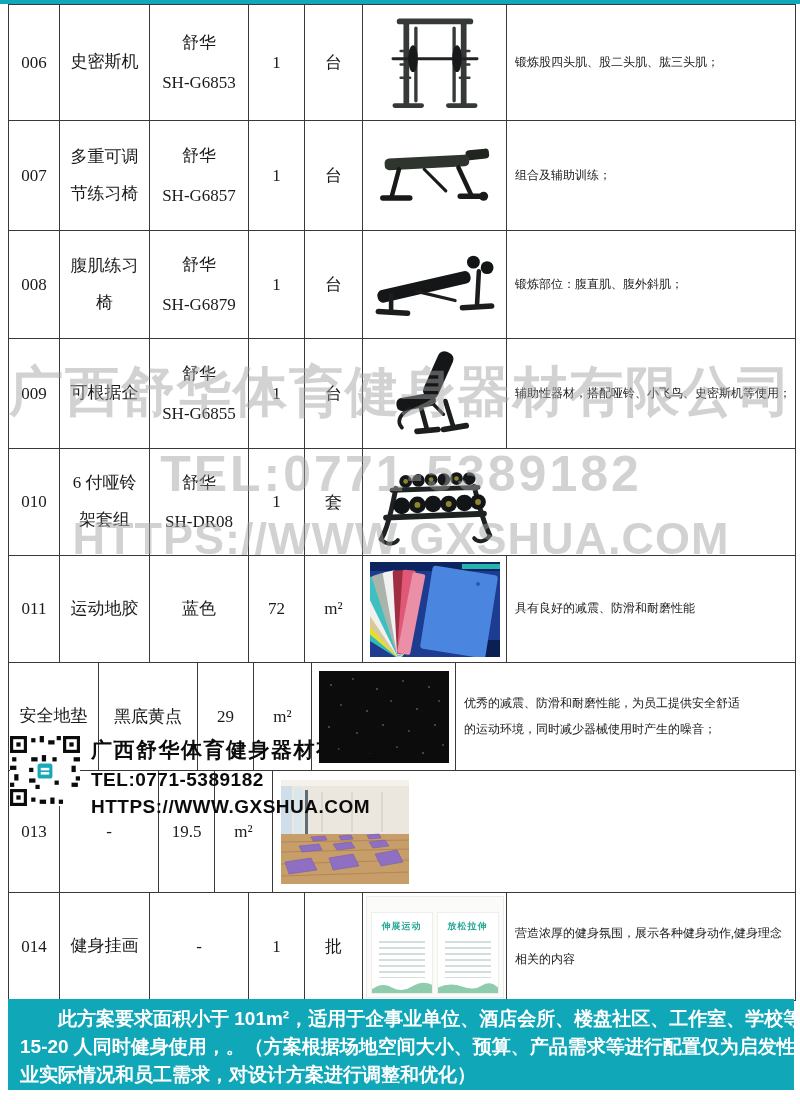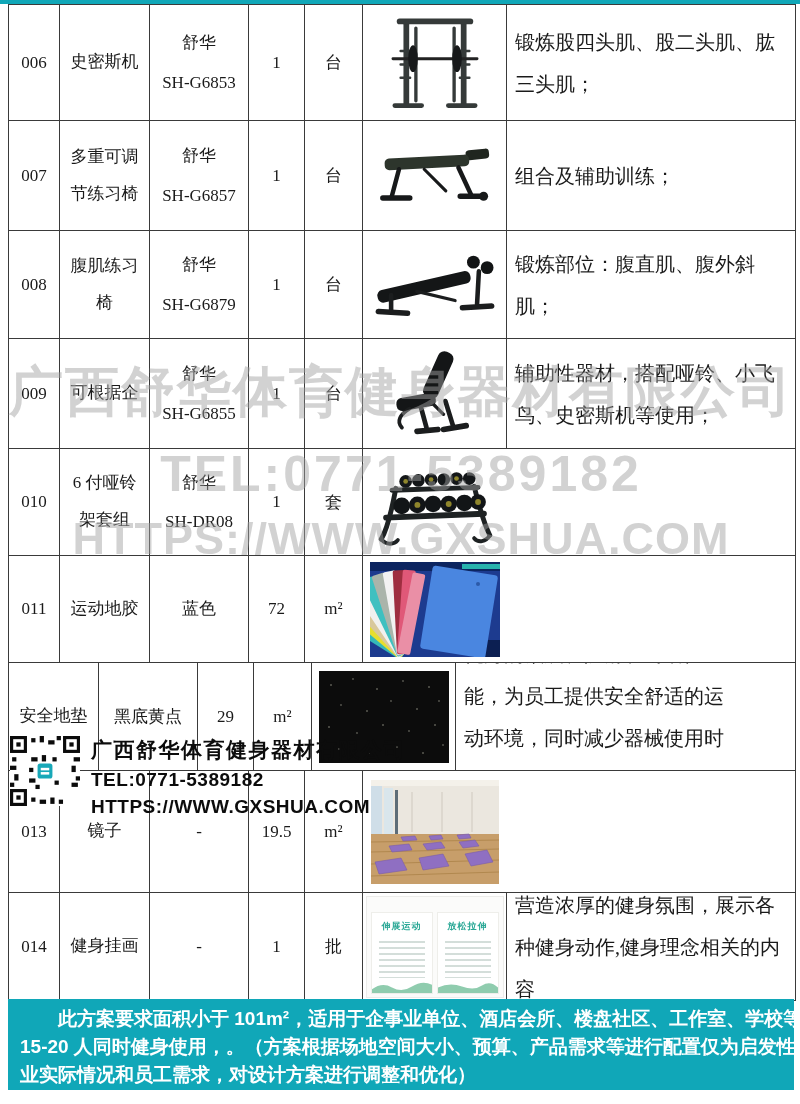--- a/index.html
+++ b/index.html
@@ -13,21 +13,21 @@
   .cell{border-right:1px solid #3a3a3a;box-sizing:border-box;display:flex;align-items:center;
         justify-content:center;text-align:center;font-size:17px;overflow:hidden;}
   .cell:last-child{border-right:none;}
   .c-no{width:51px;}
   .c-name{width:90px;line-height:2.15;padding:16px 5px;}
   .c-spec{width:99px;white-space:pre-line;line-height:2.3;padding:0 2px;}
   .c-qty{width:56px;}
   .c-unit{width:58px;}
   .c-img{width:144px;}
   .c-desc{width:288px;justify-content:flex-start;text-align:left;
-          padding:0 4px 0 8px;line-height:2.1;font-size:20px;}
+          padding:0 4px 0 8px;line-height:2.1;font-size:12px;}
   
   .wm{position:absolute;left:8px;width:786px;text-align:center;white-space:nowrap;
       font-family:"Liberation Sans","DejaVu Sans",sans-serif;font-weight:bold;
       color:rgba(160,160,160,0.48);pointer-events:none;z-index:5;}
   .wm-company{top:356px;font-size:54px;letter-spacing:2px;}
   .wm-tel{top:445px;font-size:50px;letter-spacing:3px;}
   .wm-url{top:513px;font-size:45px;letter-spacing:1px;}
   
   .stamp{position:absolute;left:10px;top:736px;display:flex;gap:11px;z-index:6;align-items:flex-start;}
   .stamp-text{font-family:"Liberation Sans","DejaVu Sans",sans-serif;color:#0c0c0c;}
@@ -213,20 +213,21 @@
             <rect x="-7" y="-84" width="13" height="84" rx="2" fill="#aab4aa" transform="rotate(-18)"></rect>
             <rect x="-7" y="-84" width="13" height="84" rx="2" fill="#f2f2f2" transform="rotate(-10)"></rect>
             <rect x="-7" y="-84" width="13" height="84" rx="2" fill="#9e2e40" transform="rotate(-3)"></rect>
             <rect x="-7" y="-84" width="13" height="84" rx="2" fill="#e05878" transform="rotate(4)"></rect>
             <rect x="-7" y="-82" width="13" height="82" rx="2" fill="#ea8fa6" transform="rotate(11)"></rect>
           </g>
           <rect x="56" y="8" width="66" height="84" rx="3" fill="#4a86e0" transform="rotate(9 89 50)"></rect>
           <circle cx="108" cy="22" r="2" fill="#2c5aa8"></circle>
         </svg>
       </div>
+      <div class="cell c-desc">具有良好的减震、防滑和耐磨性能</div>
     </div>
 
     <div class="row" style="height:108px">
       <div class="cell c-name">安全地垫</div>
       <div class="cell c-spec">黑底黄点</div>
       <div class="cell c-qty">29</div>
       <div class="cell c-unit">m²</div>
       <div class="cell c-img">
         <svg width="130" height="92" viewBox="0 0 130 92">
           <rect width="130" height="92" fill="#0c0c0c"></rect>
@@ -252,21 +253,20 @@
             <circle cx="104" cy="82" r="1"></circle>
               <circle cx="124" cy="74" r="0.9"></circle>
           </g>
         </svg>
       </div>
       <div class="cell c-desc">优秀的减震、防滑和耐磨性能，为员工提供安全舒适的运动环境，同时减少器械使用时产生的噪音；</div>
     </div>
 
     <div class="row" style="height:122px">
       <div class="cell c-no">013</div>
-      <div class="cell c-name">镜子</div>
       <div class="cell c-spec">-</div>
       <div class="cell c-qty">19.5</div>
       <div class="cell c-unit">m²</div>
       <div class="cell c-img">
         <svg width="128" height="104" viewBox="0 0 128 104">
           <rect width="128" height="56" fill="#ebe7df"></rect>
           <rect x="0" y="0" width="128" height="6" fill="#f4f1ea"></rect>
           <rect x="0" y="6" width="11" height="48" fill="#cfdee8"></rect>
           <rect x="13" y="8" width="9" height="46" fill="#d9e6ec"></rect>
           <rect x="24" y="10" width="3" height="44" fill="#5d6d78"></rect>

